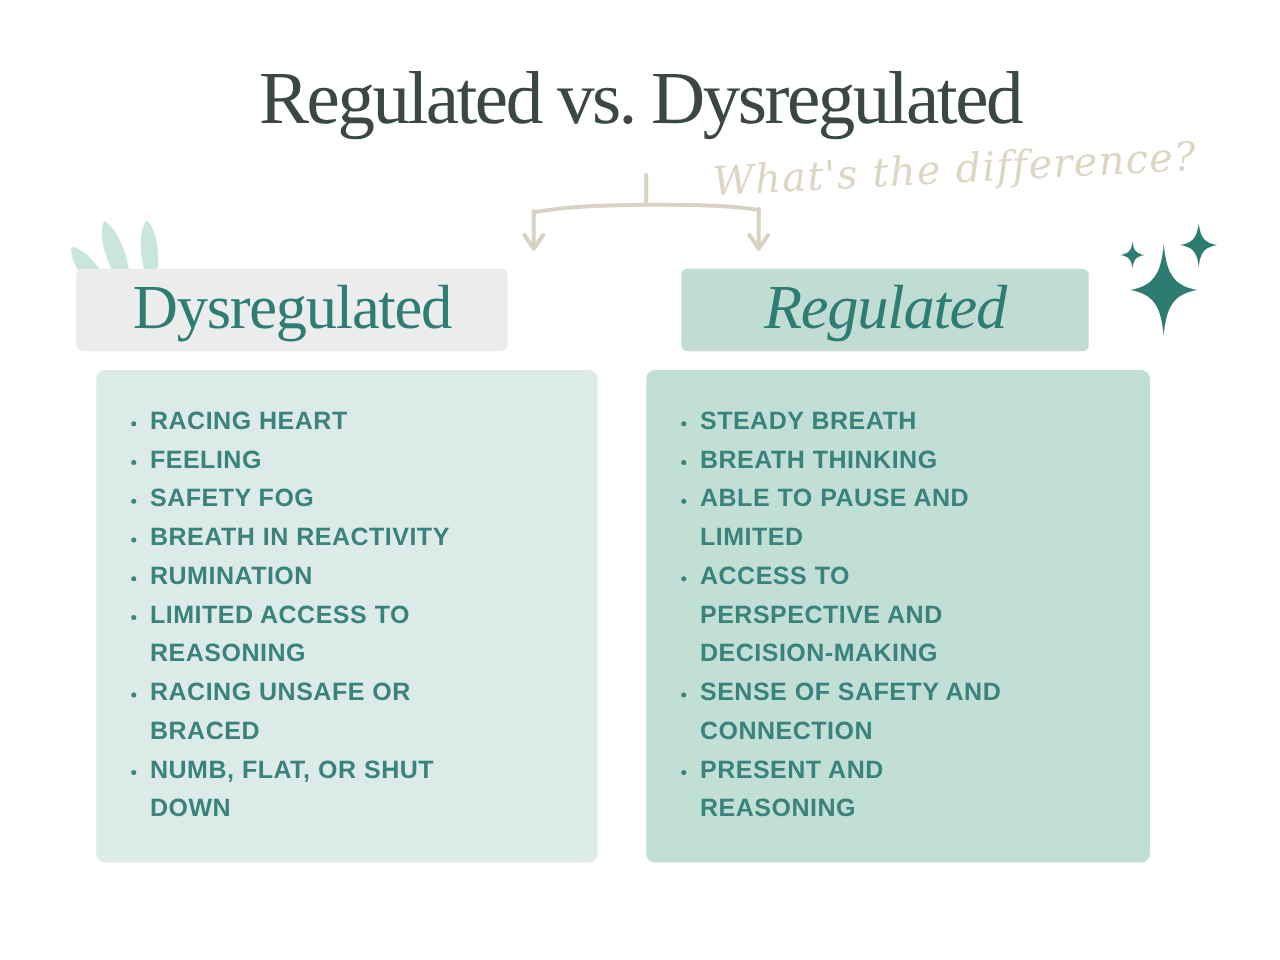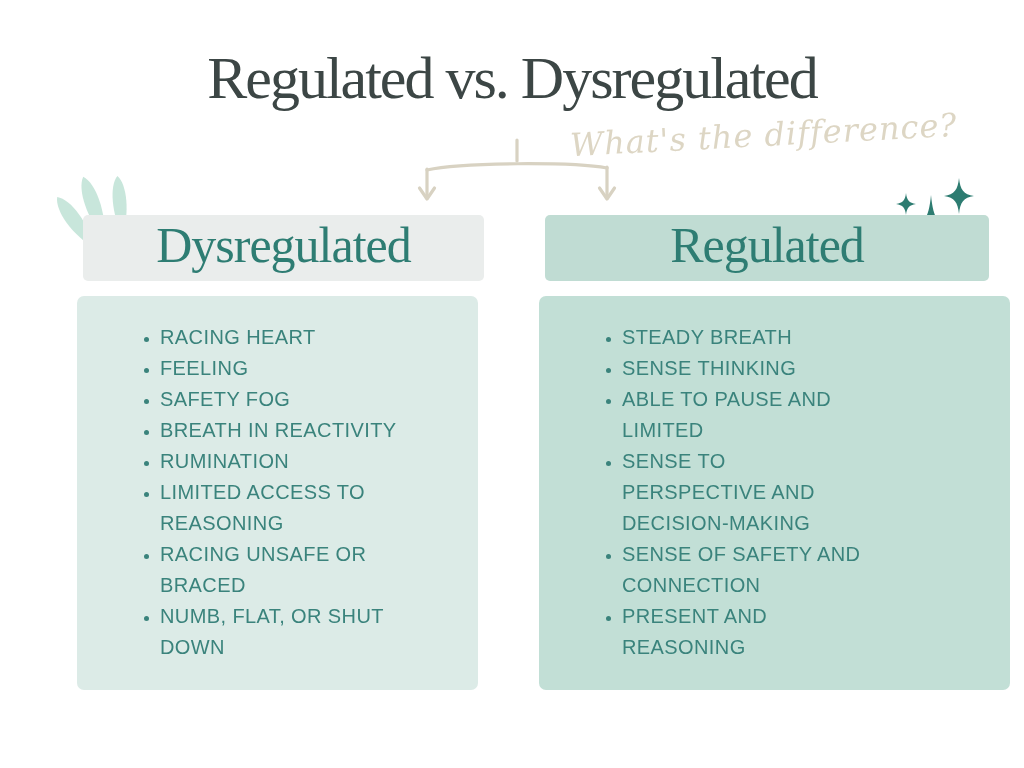--- a/index.html
+++ b/index.html
@@ -58,34 +58,35 @@
     display:flex;align-items:center;justify-content:center;
   }
   .header-box span{
     font-family:"Liberation Serif",serif;
     font-size:50px;
     letter-spacing:-1px;
     color:var(--accent-teal);
     line-height:1;
     padding-bottom:6px;
   }
-  .header-left{left:83px;width:401px;background:var(--left-header-bg);}
-  .header-right{left:545px;width:444px;background:var(--right-header-bg);}
+  .header-left{left:61px;width:345px;background:var(--left-header-bg);}
+  .header-right{left:545px;width:326px;background:var(--right-header-bg);font-style:italic;}
   .list-box{
     position:absolute;
     top:296px;height:394px;
     border-radius:7px;
     box-sizing:border-box;
   }
   .list-left{left:77px;width:401px;background:var(--left-list-bg);}
-  .list-right{left:539px;width:471px;background:var(--right-list-bg);}
+  .list-right{left:517px;width:403px;background:var(--right-list-bg);}
   .list-box ul{
     margin:0;
-    padding:26px 24px 0 83px;
+    padding:26px 24px 0 43px;
     list-style:disc outside;
+    font-weight:bold;
   }
   .list-box li{
     font-size:20px;
     line-height:31px;
     letter-spacing:0.4px;
     color:var(--list-text);
     white-space:pre-line;
   }
   .list-box li::marker{
     color:var(--list-text);
@@ -155,24 +156,24 @@
 DOWN</li>
       </ul>
   </div>
 
   <div class="header-box header-right">
     <span>Regulated</span>
   </div>
   <div class="list-box list-right">
     <ul>
         <li>STEADY BREATH</li>
-        <li>SENSE THINKING</li>
+        <li>BREATH THINKING</li>
         <li>ABLE TO PAUSE AND
 LIMITED</li>
-        <li>SENSE TO
+        <li>ACCESS TO
 PERSPECTIVE AND
 DECISION-MAKING</li>
         <li>SENSE OF SAFETY AND
 CONNECTION</li>
         <li>PRESENT AND
 REASONING</li>
       </ul>
   </div>
 
 </div>

